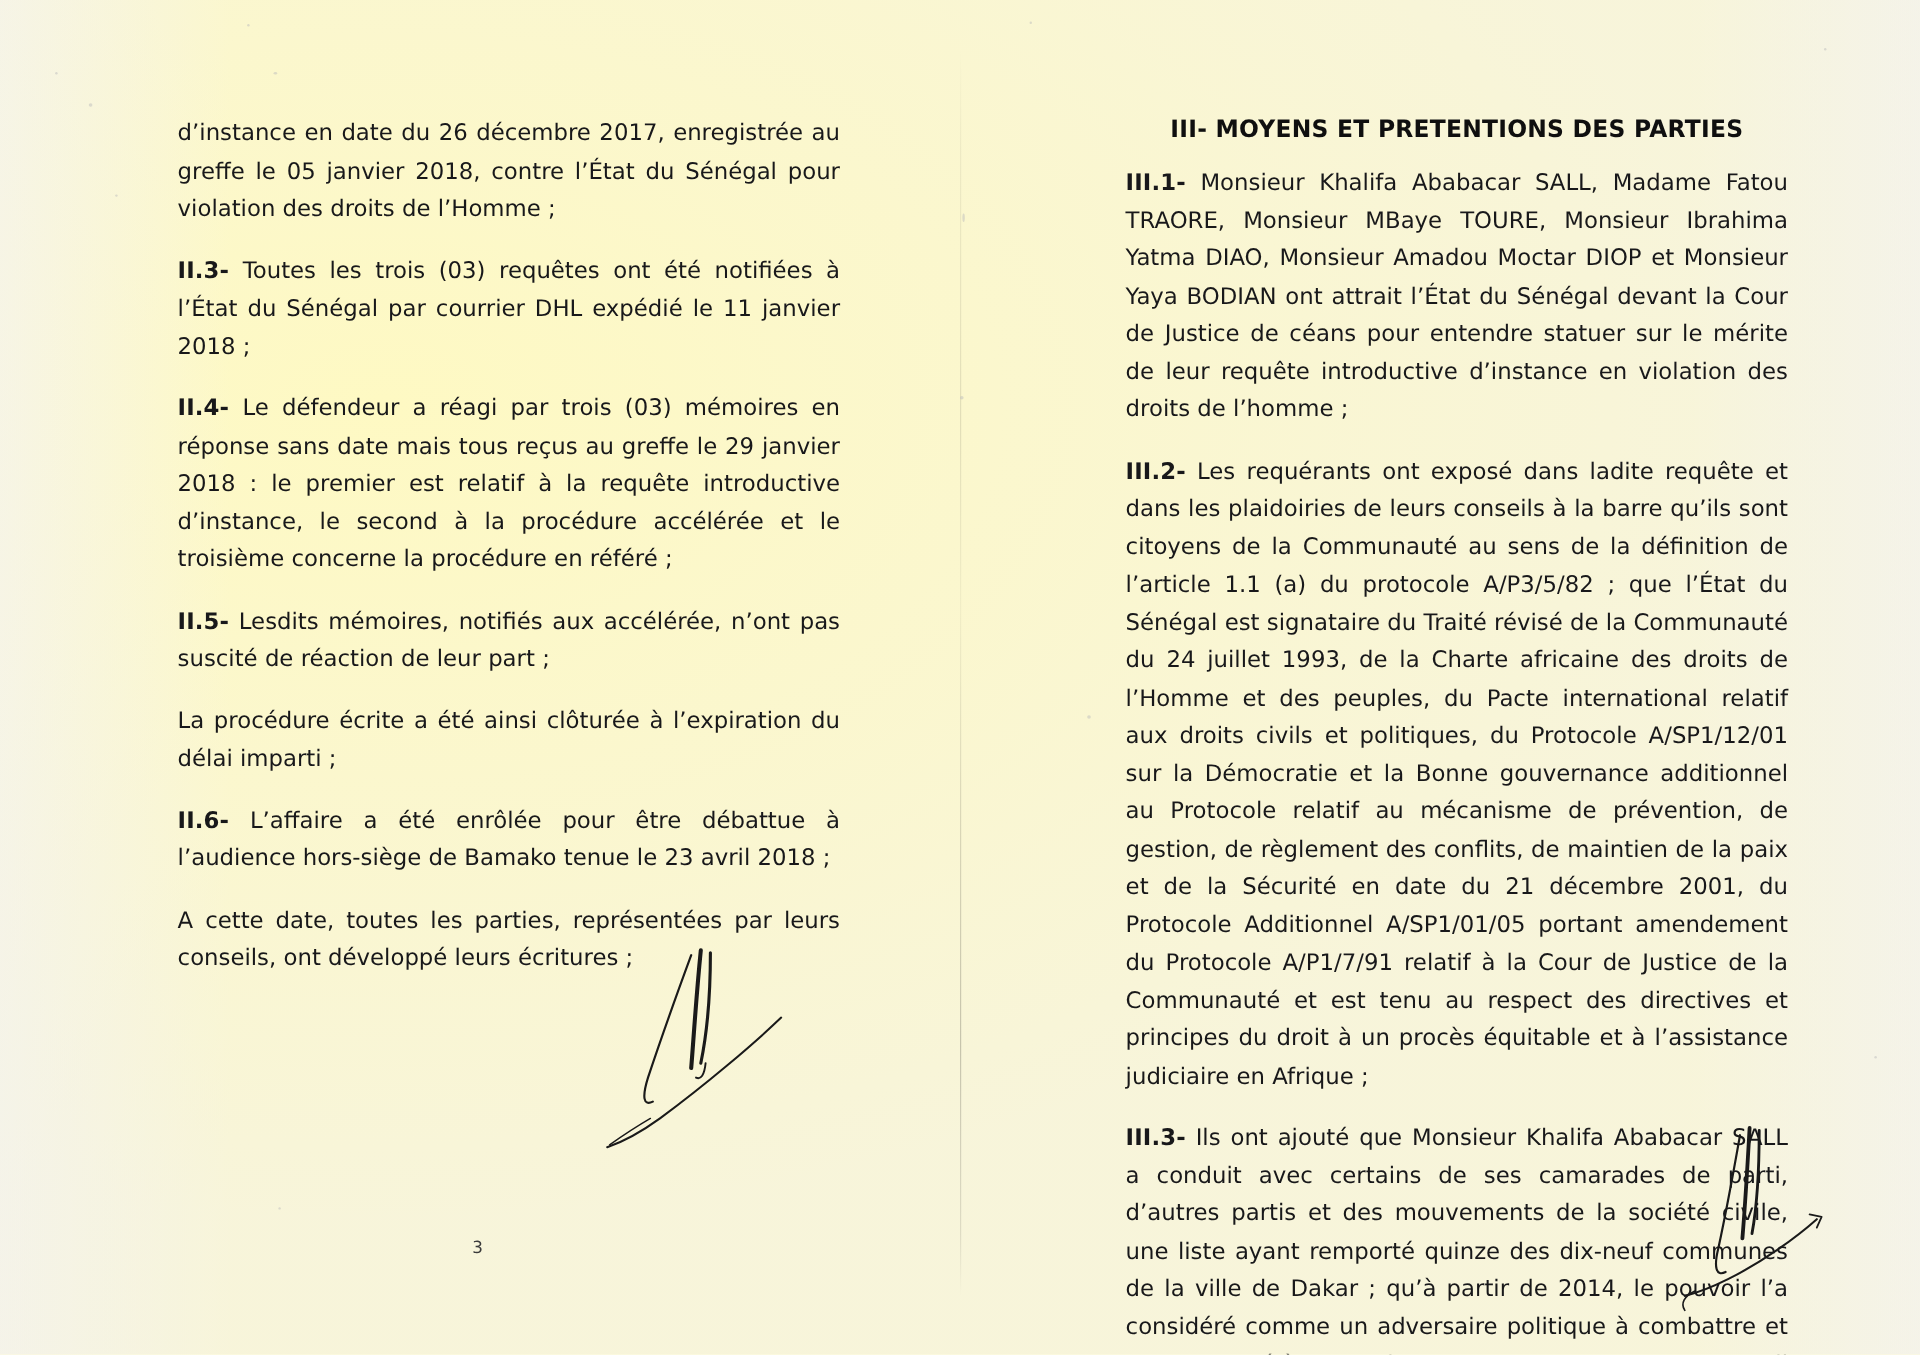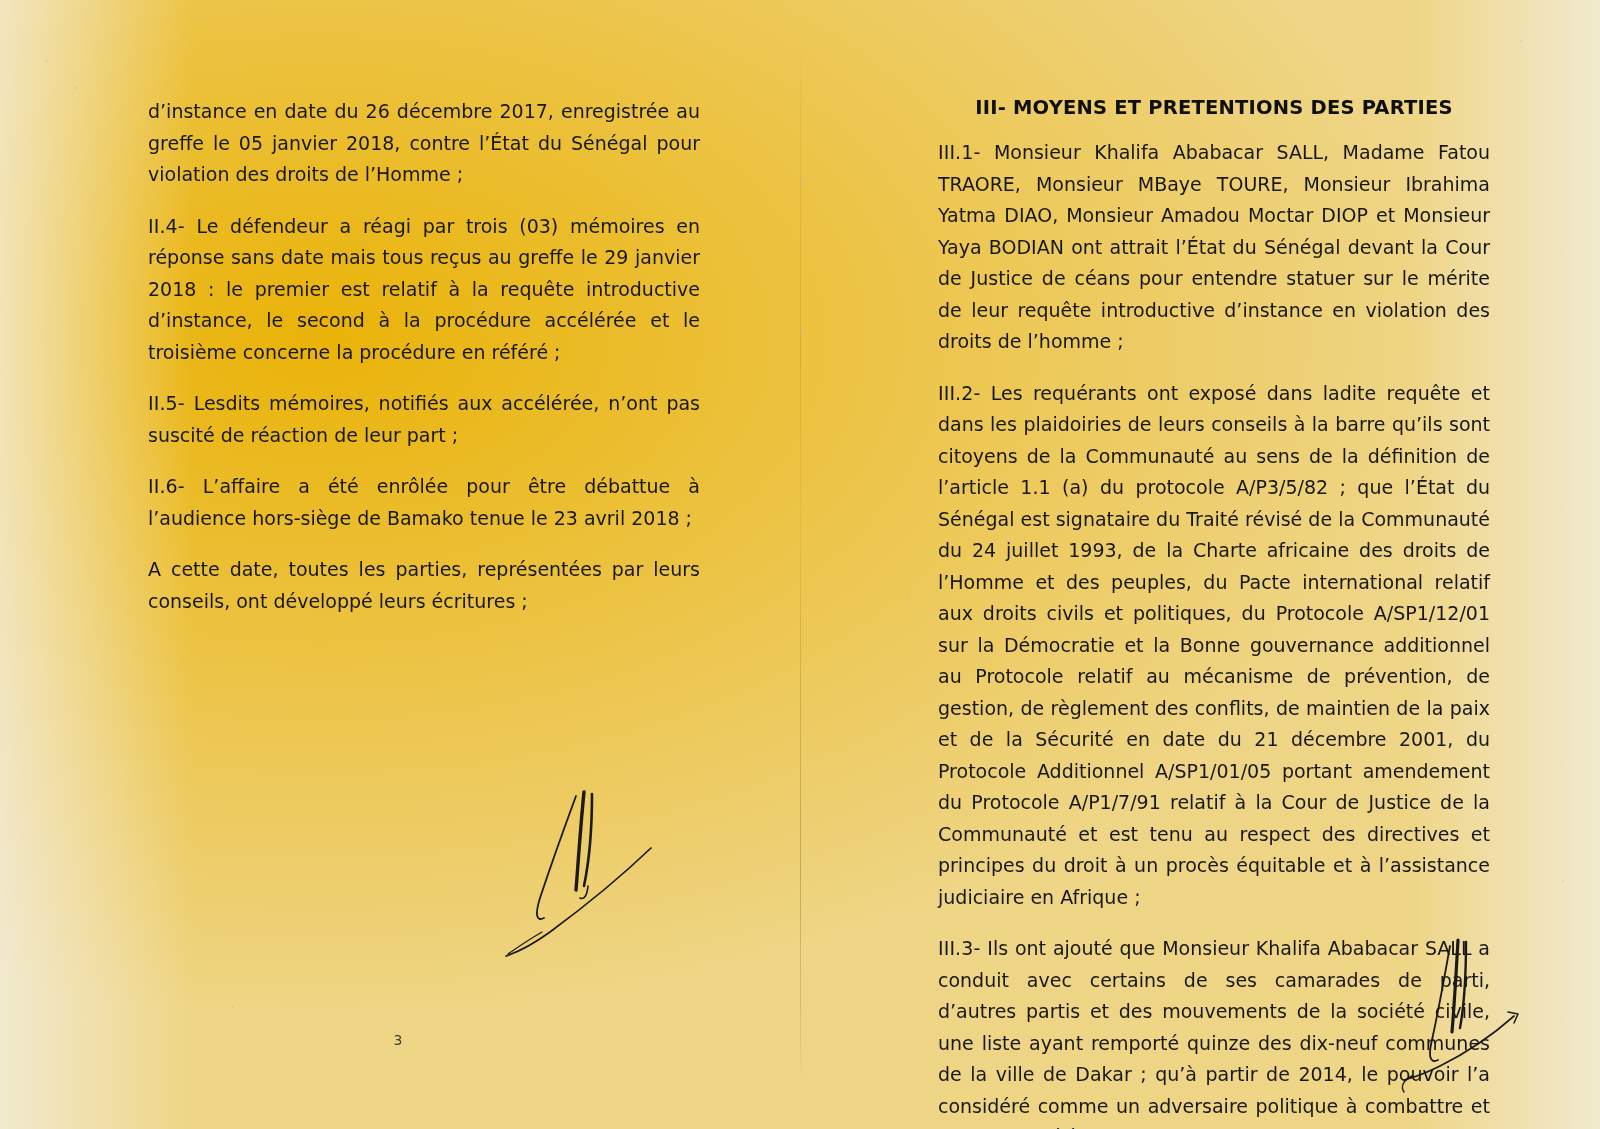--- a/index.html
+++ b/index.html
@@ -5,21 +5,21 @@
   html, body {
     margin: 0;
     padding: 0;
     background: #ffffff;
   }
 
   #scan {
     position: relative;
     width: 1600px;
     height: 1129px;
-    background: #eab308;
+    background: #fef9c3;
     overflow: hidden;
     font-family: "DejaVu Sans", sans-serif;
   }
 
   
   .paper-tint {
     position: absolute;
     inset: 0;
     background:
       radial-gradient(ellipse 70% 60% at 20% 30%, rgba(248,248,246,0) 0%, rgba(242,241,237,0.55) 100%),
@@ -75,21 +75,21 @@
     margin: 0 0 20px 0;
     font-size: 19px;
     line-height: 31.5px;
     text-align: justify;
     text-justify: inter-word;
     color: #18181a;
   }
   p.para:last-child { margin-bottom: 0; }
 
   p.para b {
-    font-weight: normal;
+    font-weight: bold;
     letter-spacing: 0.1px;
   }
 
   .page-num {
     position: absolute;
     font-size: 14px;
     color: #3a3a3a;
     text-align: center;
     width: 40px;
   }
@@ -119,31 +119,38 @@
   <div class="gutter"></div>
 
   <div class="page page-left">
     <div class="col">
 
       <p class="para">
         <span>d’instance en date du 26 décembre 2017, enregistrée au greffe le 05 janvier 2018, contre l’État du Sénégal pour violation des droits de l’Homme ;</span>
       </p>
 
 
+      <p class="para">
+        <b>II.3-</b>
+        <span>Toutes les trois (03) requêtes ont été notifiées à l’État du Sénégal par courrier DHL expédié le 11 janvier 2018 ;</span>
+      </p>
 
       <p class="para">
         <b>II.4-</b>
         <span>Le défendeur a réagi par trois (03) mémoires en réponse sans date mais tous reçus au greffe le 29 janvier 2018 : le premier est relatif à la requête introductive d’instance, le second à la procédure accélérée et le troisième concerne la procédure en référé ;</span>
       </p>
 
       <p class="para">
         <b>II.5-</b>
         <span>Lesdits mémoires, notifiés aux accélérée, n’ont pas suscité de réaction de leur part ;</span>
       </p>
 
+      <p class="para">
+        <span>La procédure écrite a été ainsi clôturée à l’expiration du délai imparti ;</span>
+      </p>
 
       <p class="para">
         <b>II.6-</b>
         <span>L’affaire a été enrôlée pour être débattue à l’audience hors-siège de Bamako tenue le 23 avril 2018 ;</span>
       </p>
 
       <p class="para">
         <span>A cette date, toutes les parties, représentées par leurs conseils, ont développé leurs écritures ;</span>
       </p>
 

